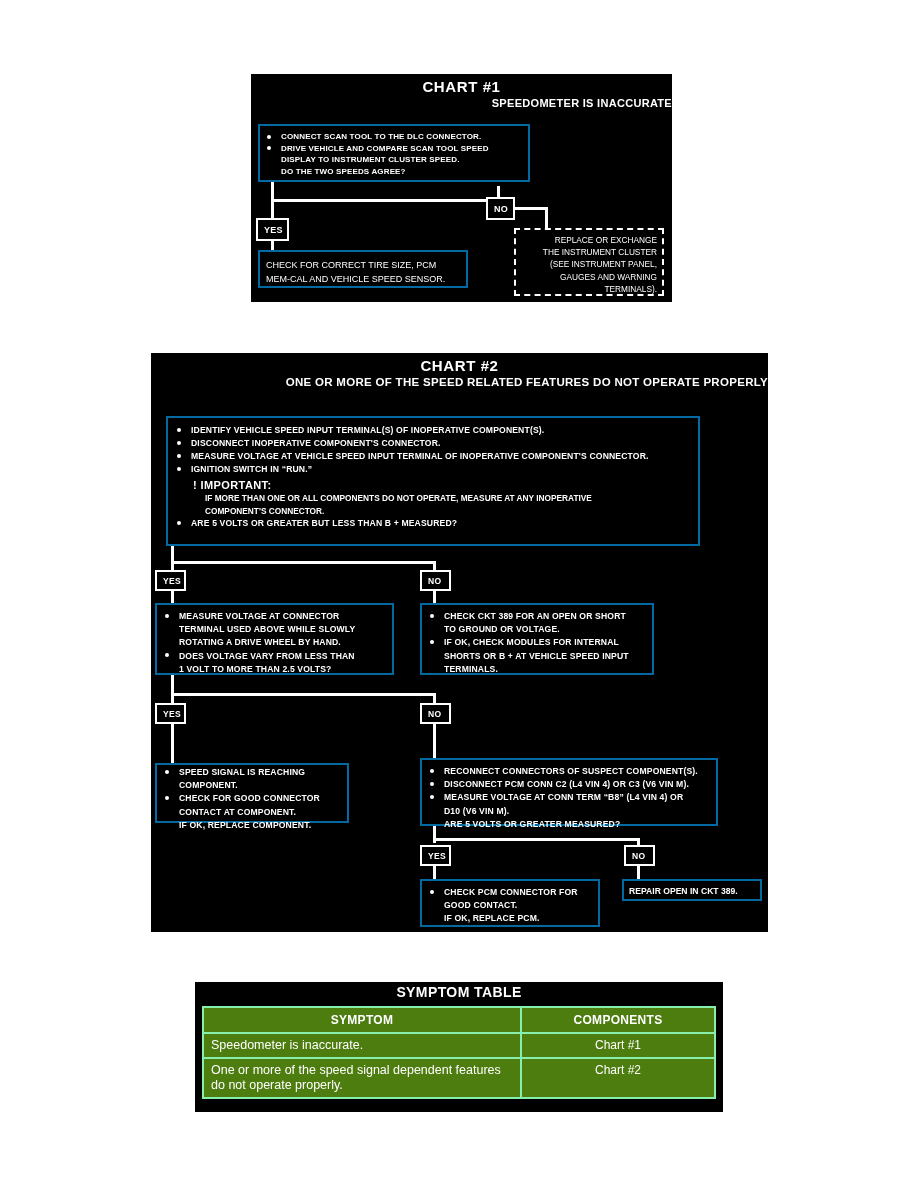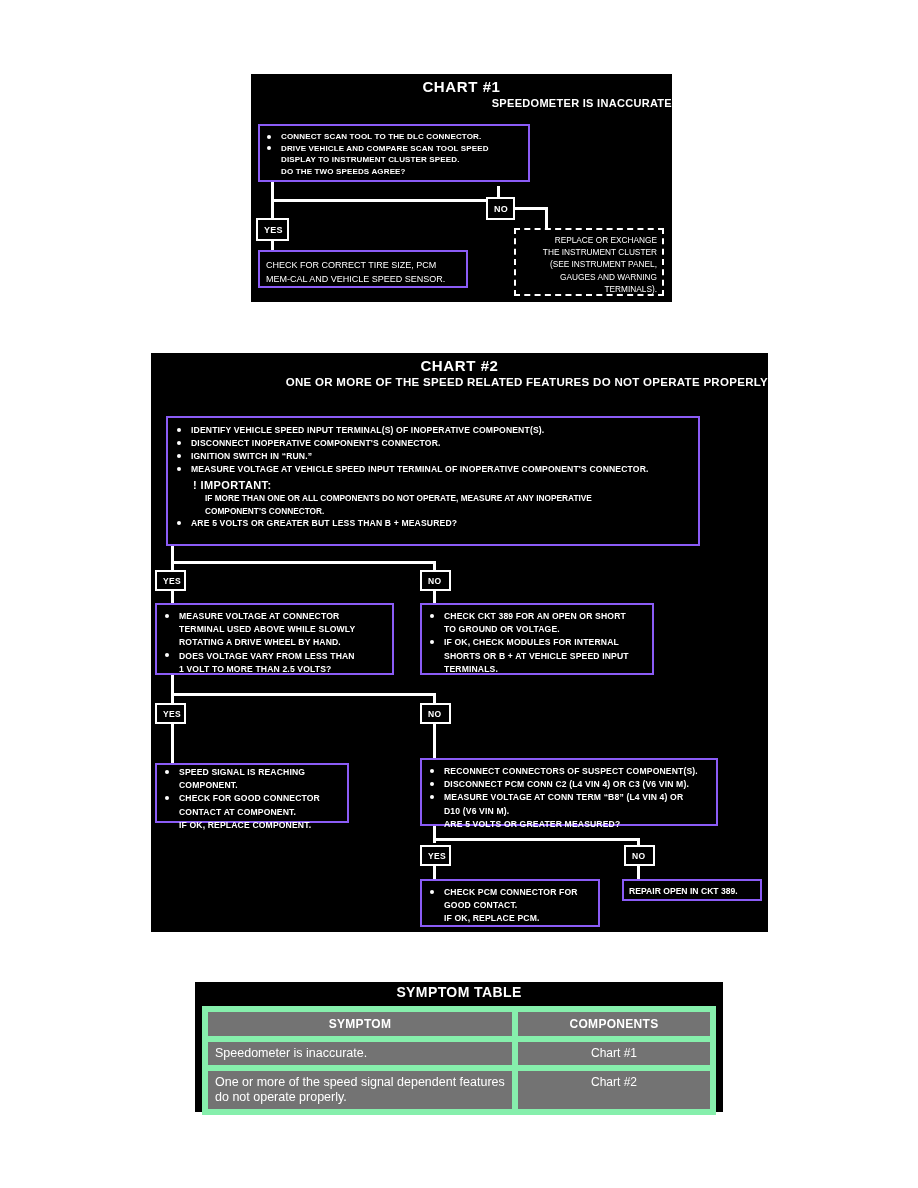--- a/index.html
+++ b/index.html
@@ -16,21 +16,21 @@
   }
 
   
   .blk {
     position: absolute;
     background: #000000;
     box-sizing: border-box;
   }
   .wbox {
     position: absolute;
-    border: 2px solid #8b5cf6;
+    border: 2px solid #0369a1;
     box-sizing: border-box;
     color: #ffffff;
     background: #000000;
   }
   .wbox.dashed {
     border: 2px dashed #ffffff;
   }
   .line-v {
     position: absolute;
     background: #ffffff;
@@ -136,22 +136,22 @@
   #symp-title { position: absolute; left: 195px; top: 984px; width: 528px; text-align: center;
                 color: #ffffff; font-weight: bold; font-size: 14px; letter-spacing: 0.4px; }
   #symp-table {
     position: absolute;
     left: 202px; top: 1006px; width: 514px;
     border-collapse: collapse;
     color: #ffffff;
     background: #000000;
   }
   #symp-table td, #symp-table th {
-    border: 6px solid #86efac;
-    background: #737373;
+    border: 2px solid #86efac;
+    background: #4d7c0f;
     color: #ffffff;
     padding: 4px 7px;
     vertical-align: top;
   }
   #symp-table th { text-align: center; font-weight: bold; font-size: 12px; letter-spacing: 0.3px; padding: 5px 7px; }
   #symp-table td.sym { font-size: 12.5px; font-weight: normal; line-height: 15px; text-align: left; }
   #symp-table td.proc { font-size: 12px; text-align: center; font-weight: normal; width: 178px; }
 </style>
 </head>
 <body>
@@ -200,22 +200,22 @@
 
 <div class="blk" id="chart2"></div>
 
 <div class="title-main" id="c2-title">CHART #2</div>
 <div class="title-sub" id="c2-subtitle">ONE OR MORE OF THE SPEED RELATED FEATURES DO NOT OPERATE PROPERLY</div>
 
 <div class="wbox" id="c2-box1">
   <ul class="bl">
     <li class="bullet">IDENTIFY VEHICLE SPEED INPUT TERMINAL(S) OF INOPERATIVE COMPONENT(S).</li>
     <li class="bullet">DISCONNECT INOPERATIVE COMPONENT'S CONNECTOR.</li>
+    <li class="bullet">MEASURE VOLTAGE AT VEHICLE SPEED INPUT TERMINAL OF INOPERATIVE COMPONENT'S CONNECTOR.</li>
     <li class="bullet">IGNITION SWITCH IN “RUN.”</li>
-    <li class="bullet">MEASURE VOLTAGE AT VEHICLE SPEED INPUT TERMINAL OF INOPERATIVE COMPONENT'S CONNECTOR.</li>
   </ul>
   <div class="imp-head">! IMPORTANT:</div>
   <div class="imp-body">IF MORE THAN ONE OR ALL COMPONENTS DO NOT OPERATE, MEASURE AT ANY INOPERATIVE</div>
   <div class="imp-body">COMPONENT'S CONNECTOR.</div>
   <ul class="bl imp-last">
     <li class="bullet">ARE 5 VOLTS OR GREATER BUT LESS THAN B + MEASURED?</li>
   </ul>
 </div>
 
 <div class="line-v" style="left:171px; top:546px; height:18px;"></div>

